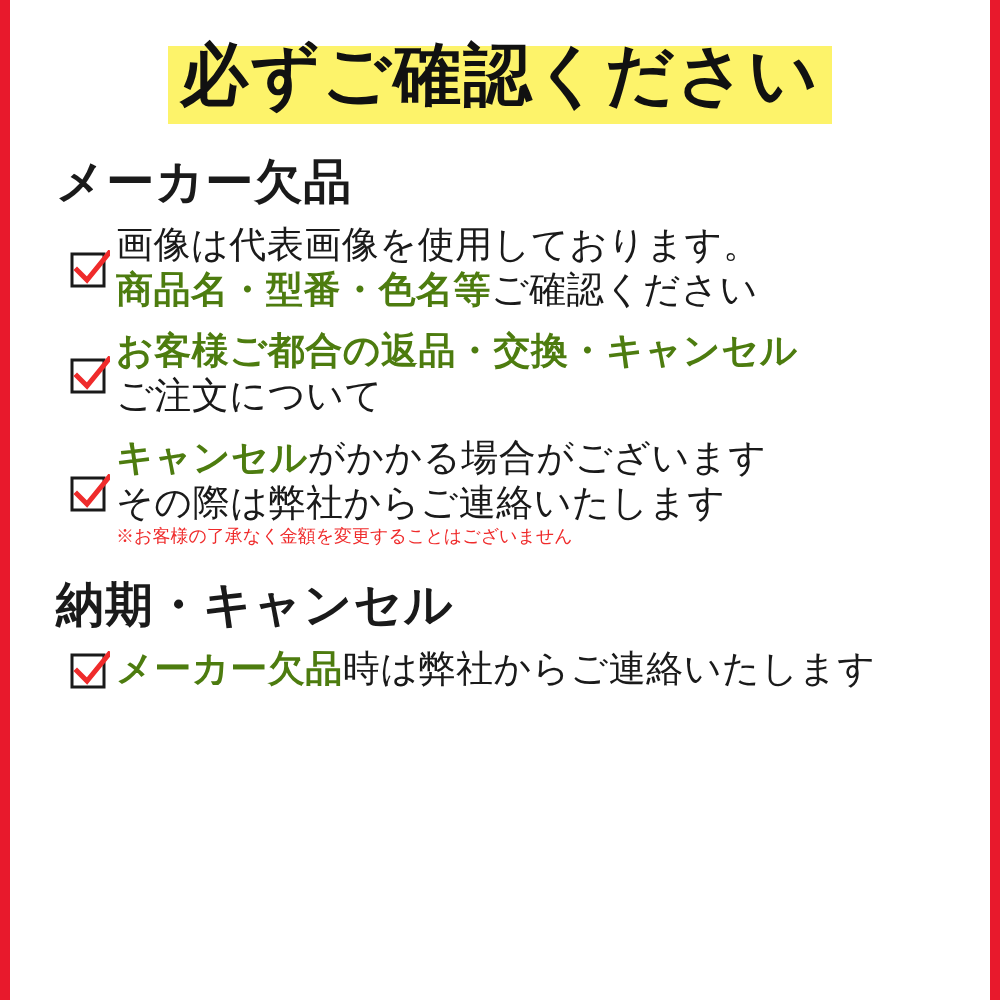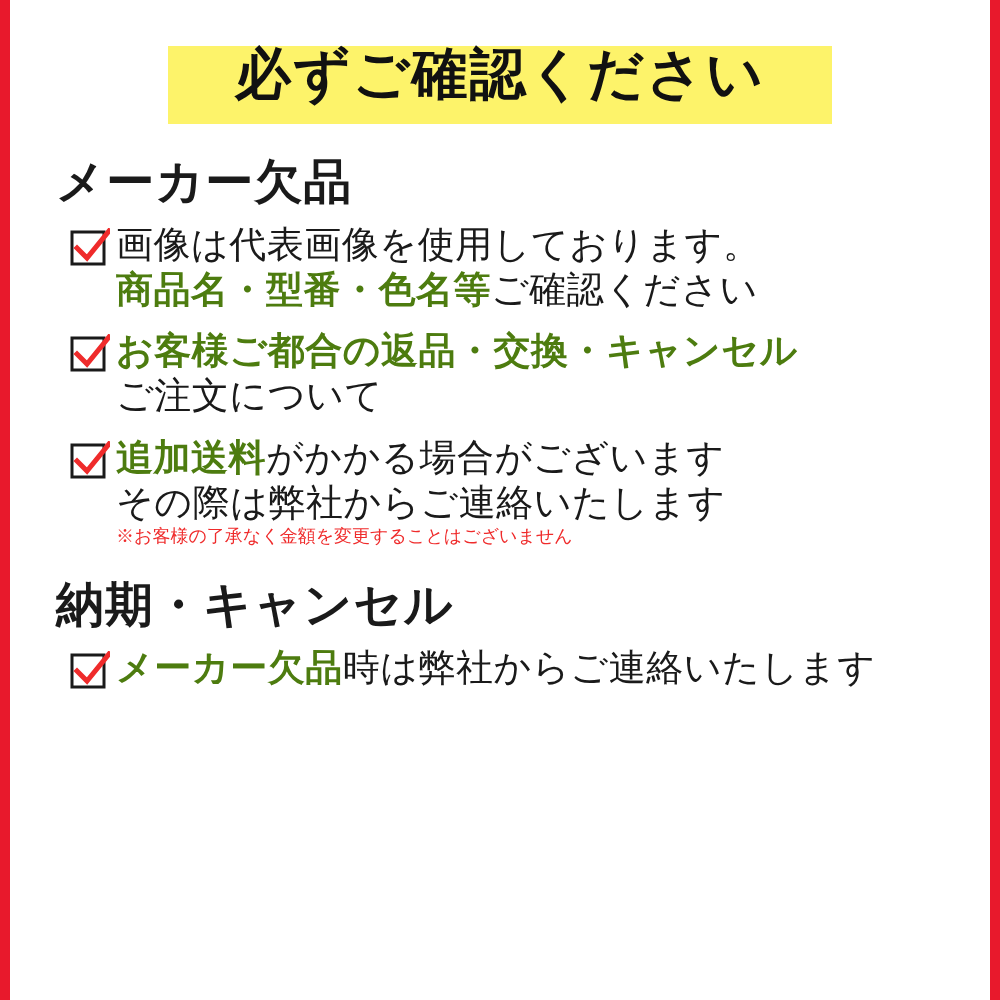--- a/index.html
+++ b/index.html
@@ -53,21 +53,21 @@
     left: 130px;
     right: 130px;
     top: 46px;
     height: 78px;
     background: #fdf36a;
     z-index: 0;
   }
   .title-text {
     position: relative;
     z-index: 1;
-    font-size: 56px;
+    font-size: 68px;
     font-weight: bold;
     letter-spacing: 2px;
     color: #111111;
     font-family: "DejaVu Serif", "Liberation Serif", serif;
     white-space: nowrap;
   }
 
   
   .section-heading {
     font-size: 48px;
@@ -75,21 +75,21 @@
     color: #1a1a1a;
     letter-spacing: 1px;
     margin: 0 0 8px 18px;
     font-family: "DejaVu Serif", "Liberation Serif", serif;
     white-space: nowrap;
   }
 
   
   .item {
     display: flex;
-    align-items: flex-start;
+    align-items: center;
     margin: 0 0 16px 32px;
   }
   .check-icon {
     flex: 0 0 auto;
     width: 40px;
     height: 40px;
     margin-top: 6px;
     margin-right: 6px;
   }
   .check-icon svg { display: block; }
@@ -175,21 +175,21 @@
 
       <div class="item">
         <span class="check-icon">
           <svg width="40" height="40" viewBox="0 0 40 40">
             <rect x="2" y="4" width="32" height="32" fill="#ffffff" stroke="#1a1a1a" stroke-width="3"></rect>
             <path d="M7 20 L17 30 L39 3" fill="none" stroke="#ef2b2b" stroke-width="5" stroke-linecap="square"></path>
           </svg>
         </span>
         <div class="item-lines">
           <div class="line">
-            <span class="seg red">追加送料</span><span class="seg black">がかかる場合がございます</span>
+            <span class="seg red">キャンセル</span><span class="seg black">がかかる場合がございます</span>
           </div>
           <div class="line">
             <span class="seg black">その際は弊社からご連絡いたします</span>
           </div>
           <div class="note">※お客様の了承なく金額を変更することはございません</div>
         </div>
       </div>
     </div>
 
     <div class="spacer-sm"></div>

